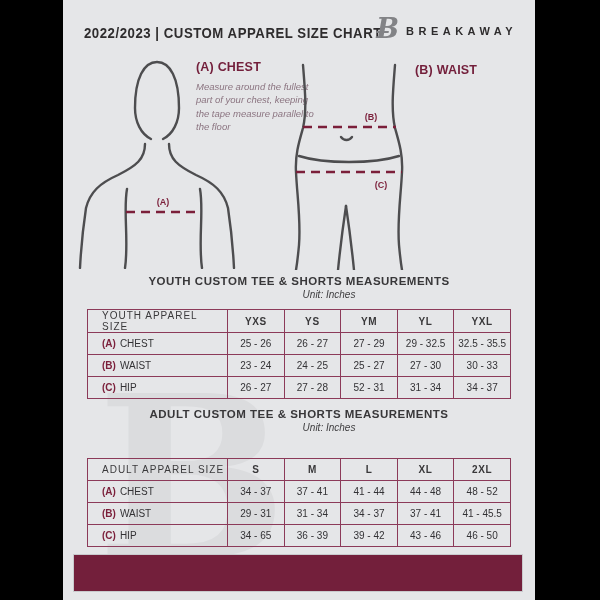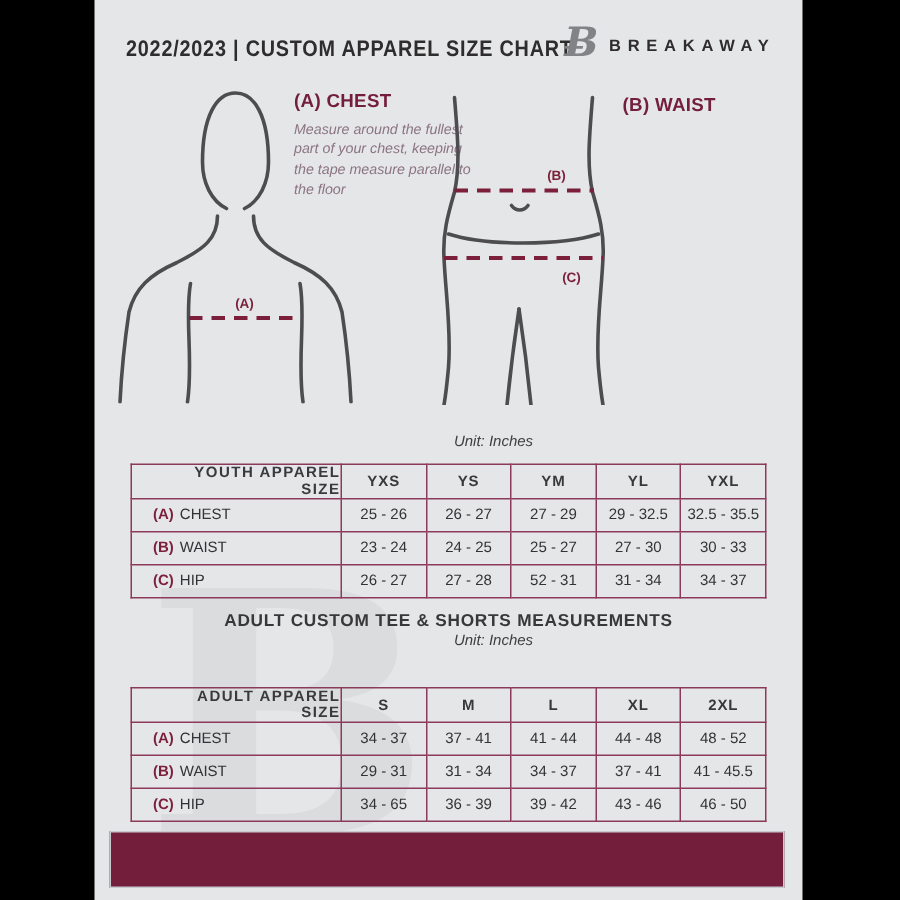--- a/index.html
+++ b/index.html
@@ -29,21 +29,21 @@
 
   
   .section-title{position:absolute;left:0;width:472px;z-index:1;text-align:center;font-weight:700;font-size:11.5px;letter-spacing:.5px;color:#383739;}
   .section-unit{position:absolute;left:0;width:532px;z-index:1;text-align:center;font-style:italic;font-size:10px;color:#3e3d3f;}
 
   table.size-table{position:absolute;left:24px;z-index:1;width:424px;border-collapse:collapse;table-layout:fixed;background:transparent;}
   table.size-table th,table.size-table td{border:1px solid #8c3a59;height:21px;padding:0;text-align:center;vertical-align:middle;font-size:10px;color:#333235;}
   table.size-table col.c0{width:140px;}
   table.size-table th.size-h{font-weight:700;letter-spacing:.6px;color:#39383a;}
   table.size-table .label-col{text-align:left;padding-left:14px;}
-  table.size-table th.label-col{font-weight:700;letter-spacing:1px;color:#3a393b;text-align:right;}
+  table.size-table th.label-col{font-weight:400;letter-spacing:1px;color:#3a393b;}
   .rowtag{font-weight:700;color:#7b1f3a;margin-right:4px;}
 
   
   .bottom-bar{position:absolute;left:10px;top:554px;width:450px;height:38px;z-index:2;background:#731f3b;border:1px solid #c9cacd;box-sizing:border-box;}
 </style>
 </head>
 <body>
 
 <div class="stage">
   <div class="flyer">
@@ -82,20 +82,21 @@
       <path class="dash" d="M 7 112 L 113 112"></path>
       <text x="82" y="60" text-anchor="middle">(B)</text>
       <text x="92" y="128" text-anchor="middle">(C)</text>
     </svg>
 
     <div class="inst" style="left:352px;top:63px;width:116px;">
       <h3>(B) WAIST</h3>
     </div>
 
 
+    <div class="section-title" style="top:275px;">YOUTH CUSTOM TEE &amp; SHORTS MEASUREMENTS</div>
     <div class="section-unit" style="top:289px;">Unit: Inches</div>
     <table class="size-table" style="top:309px;">
       <colgroup>
           <col class="c0">
           <col>
           <col>
           <col>
           <col>
           <col>
         </colgroup>

